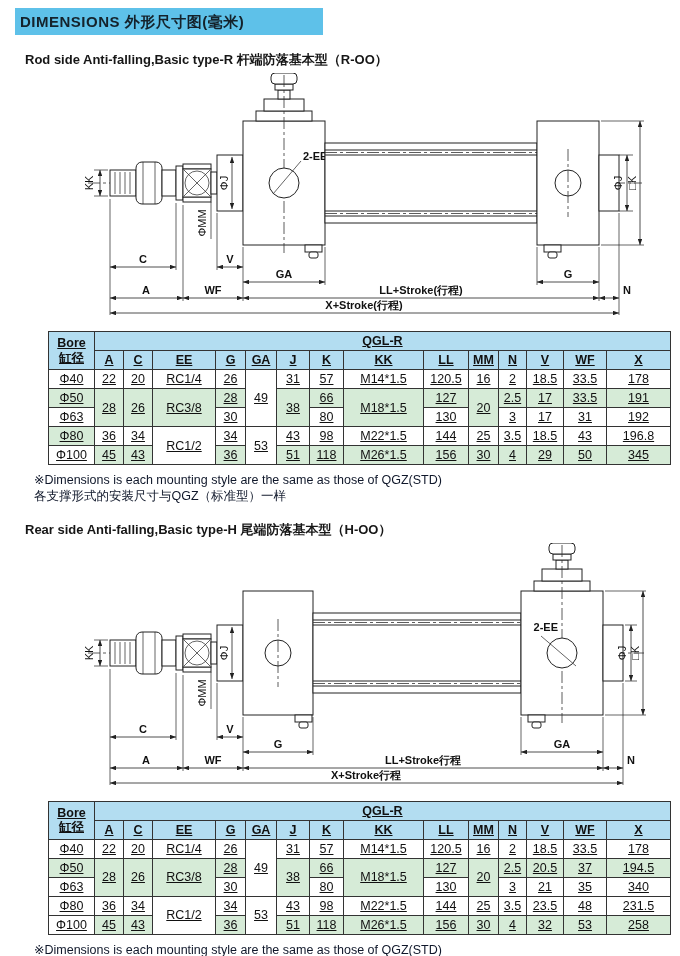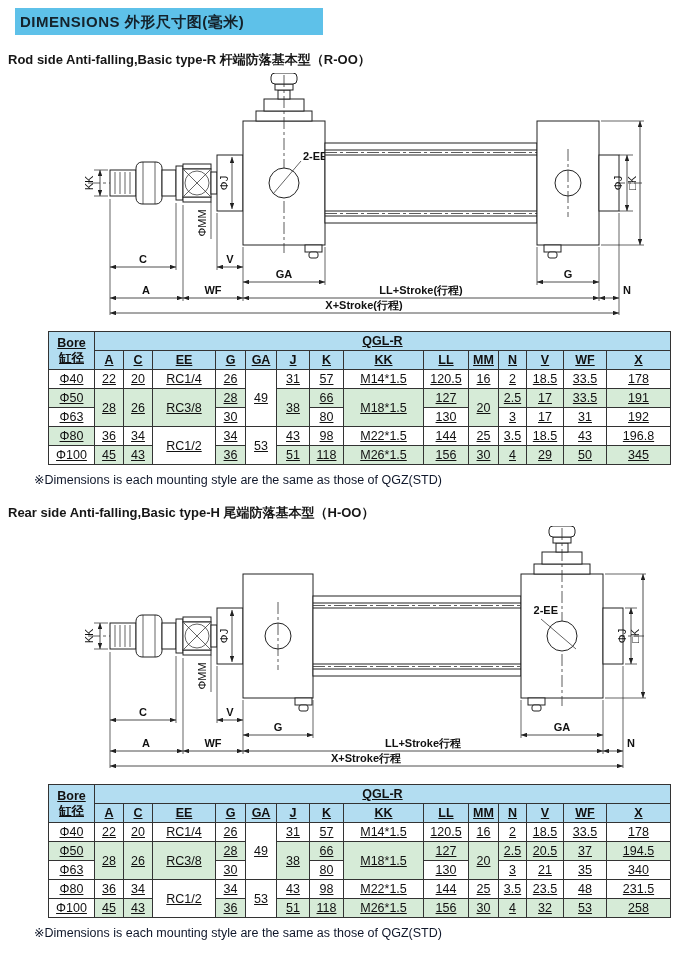--- a/index.html
+++ b/index.html
@@ -8,21 +8,21 @@
     width: 680px; height: 956px; overflow: hidden; position: relative;
     font-family: "Liberation Sans", "DejaVu Sans", sans-serif; color: #111;
   }
   .banner {
     margin: 8px 0 0 15px; width: 308px; height: 27px; line-height: 27px;
     background: var(--banner-bg, #5ec1e9); color: #14222b;
     font-size: 15px; font-weight: bold; padding-left: 5px; letter-spacing: .5px;
     white-space: nowrap;
   }
   .sec-title {
-    margin: 16px 0 0 8px; font-size: 13px; font-weight: bold; color: #161616;
+    margin: 16px 0 0 25px; font-size: 13px; font-weight: bold; color: #161616;
     white-space: nowrap;
   }
   .diagram { display: block; margin: 4px 0 0 82px; }
   
   .ln   { stroke:#222; stroke-width:1; fill:none; }
   .fw   { stroke:#222; stroke-width:1; fill:#fff; }
   .thin { stroke:#222; stroke-width:.7; fill:none; }
   .cl   { stroke:#333; stroke-width:.8; fill:none; stroke-dasharray:12 3 3 3; }
   .dim  { stroke:#222; stroke-width:.8; fill:none; }
   .dlab { font-size:11px; fill:#111; font-weight:600; }
@@ -288,20 +288,21 @@
         <td class="g">4</td>
         <td class="g">29</td>
         <td class="g">50</td>
         <td class="g">345</td>
       </tr>
     </tbody>
 </table>
 
 <div class="footnote">
   <div>※Dimensions is each mounting style are the same as those of QGZ(STD)</div>
+  <div>各支撑形式的安装尺寸与QGZ（标准型）一样</div>
 </div>
 
 <div class="sec-title">Rear side Anti-falling,Basic type-H 尾端防落基本型（H-OO）</div>
 
 <svg class="diagram" width="565" height="248" viewBox="0 0 565 248">
   <defs>
     <marker id="arH" viewBox="0 0 8 6" refX="8" refY="3" markerWidth="8" markerHeight="6" orient="auto-start-reverse">
       <path d="M0,0 L8,3 L0,6 Z" fill="#222"></path>
     </marker>
   </defs>

